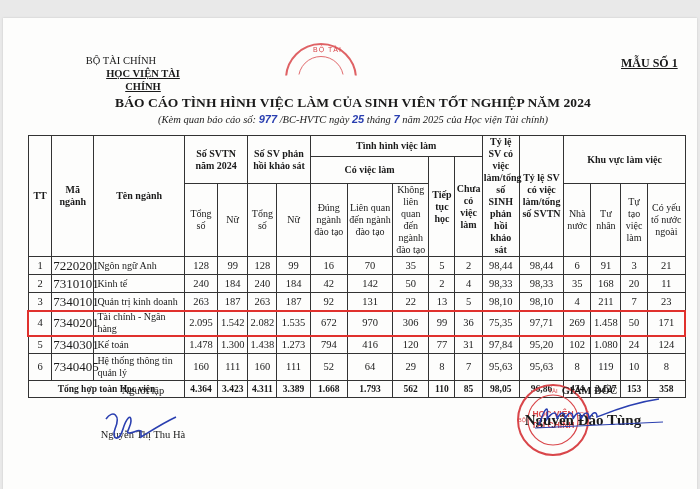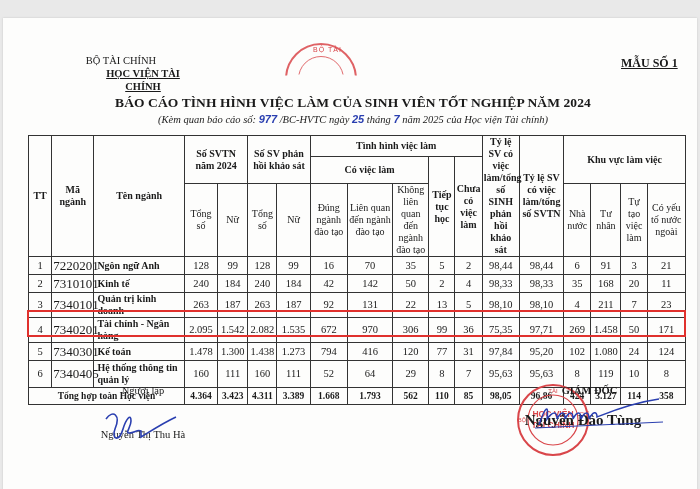--- a/index.html
+++ b/index.html
@@ -18,21 +18,21 @@
 
   .title { position: absolute; left: 0; width: 700px; top: 77px; text-align: center; font-size: 13.5px; font-weight: bold; letter-spacing: 0.1px; }
   .subtitle { position: absolute; left: 0; width: 700px; top: 95px; text-align: center; font-size: 10.5px; font-style: italic; }
   .hand { font-family: "Liberation Sans", sans-serif; color: #2a3fb0; font-style: italic; font-weight: bold; font-size: 11px; }
 
   table.report { position: absolute; left: 25px; top: 117px; border-collapse: collapse; table-layout: fixed; width: 658px; }
   table.report td, table.report th { border: 1px solid #333; font-size: 10px; text-align: center; vertical-align: middle; padding: 0 1px; line-height: 12px; font-weight: normal; }
   table.report th { font-weight: bold; }
   table.report th.light { font-weight: normal; }
   table.report tbody td { height: 18px; font-size: 10.5px; }
-  table.report tbody td.name { text-align: left; padding-left: 3px; font-size: 10px; font-weight: bold; }
+  table.report tbody td.name { text-align: left; padding-left: 3px; font-size: 10px; }
   table.report tbody td.code { font-size: 13px; }
   table.report tbody tr.tall td { height: 27px; }
   table.report tfoot td { height: 17px; font-weight: bold; font-size: 9.5px; }
 
   .highlight { position: absolute; left: 24px; top: 277px; width: 659px; height: 19px; border: 2px solid #e0312d; pointer-events: none; }
 
   .sig-left { position: absolute; left: 60px; top: 367px; width: 160px; text-align: center; }
   .sig-left .role { font-size: 10.5px; display: block; }
   .sig-left .name { font-size: 10.5px; display: block; margin-top: 33px; }
   .sig-right { position: absolute; left: 500px; top: 367px; width: 160px; text-align: center; }
@@ -244,21 +244,21 @@
         <td>3.389</td>
         <td>1.668</td>
         <td>1.793</td>
         <td>562</td>
         <td>110</td>
         <td>85</td>
         <td>98,05</td>
         <td>96,86</td>
         <td>424</td>
         <td>3.127</td>
-        <td>114</td>
+        <td>153</td>
         <td>358</td>
       </tr>
     </tfoot>
   </table>
 
   <div class="highlight" id="hl" style="top: 291.5px; height: 27px; border-color: rgb(224, 49, 45);"></div>
 
   <div class="sig-left">
     <span class="role">Người lập</span>
     <svg class="svg-abs" style="left:38px;top:22px" width="80" height="40" viewBox="0 0 80 40">

